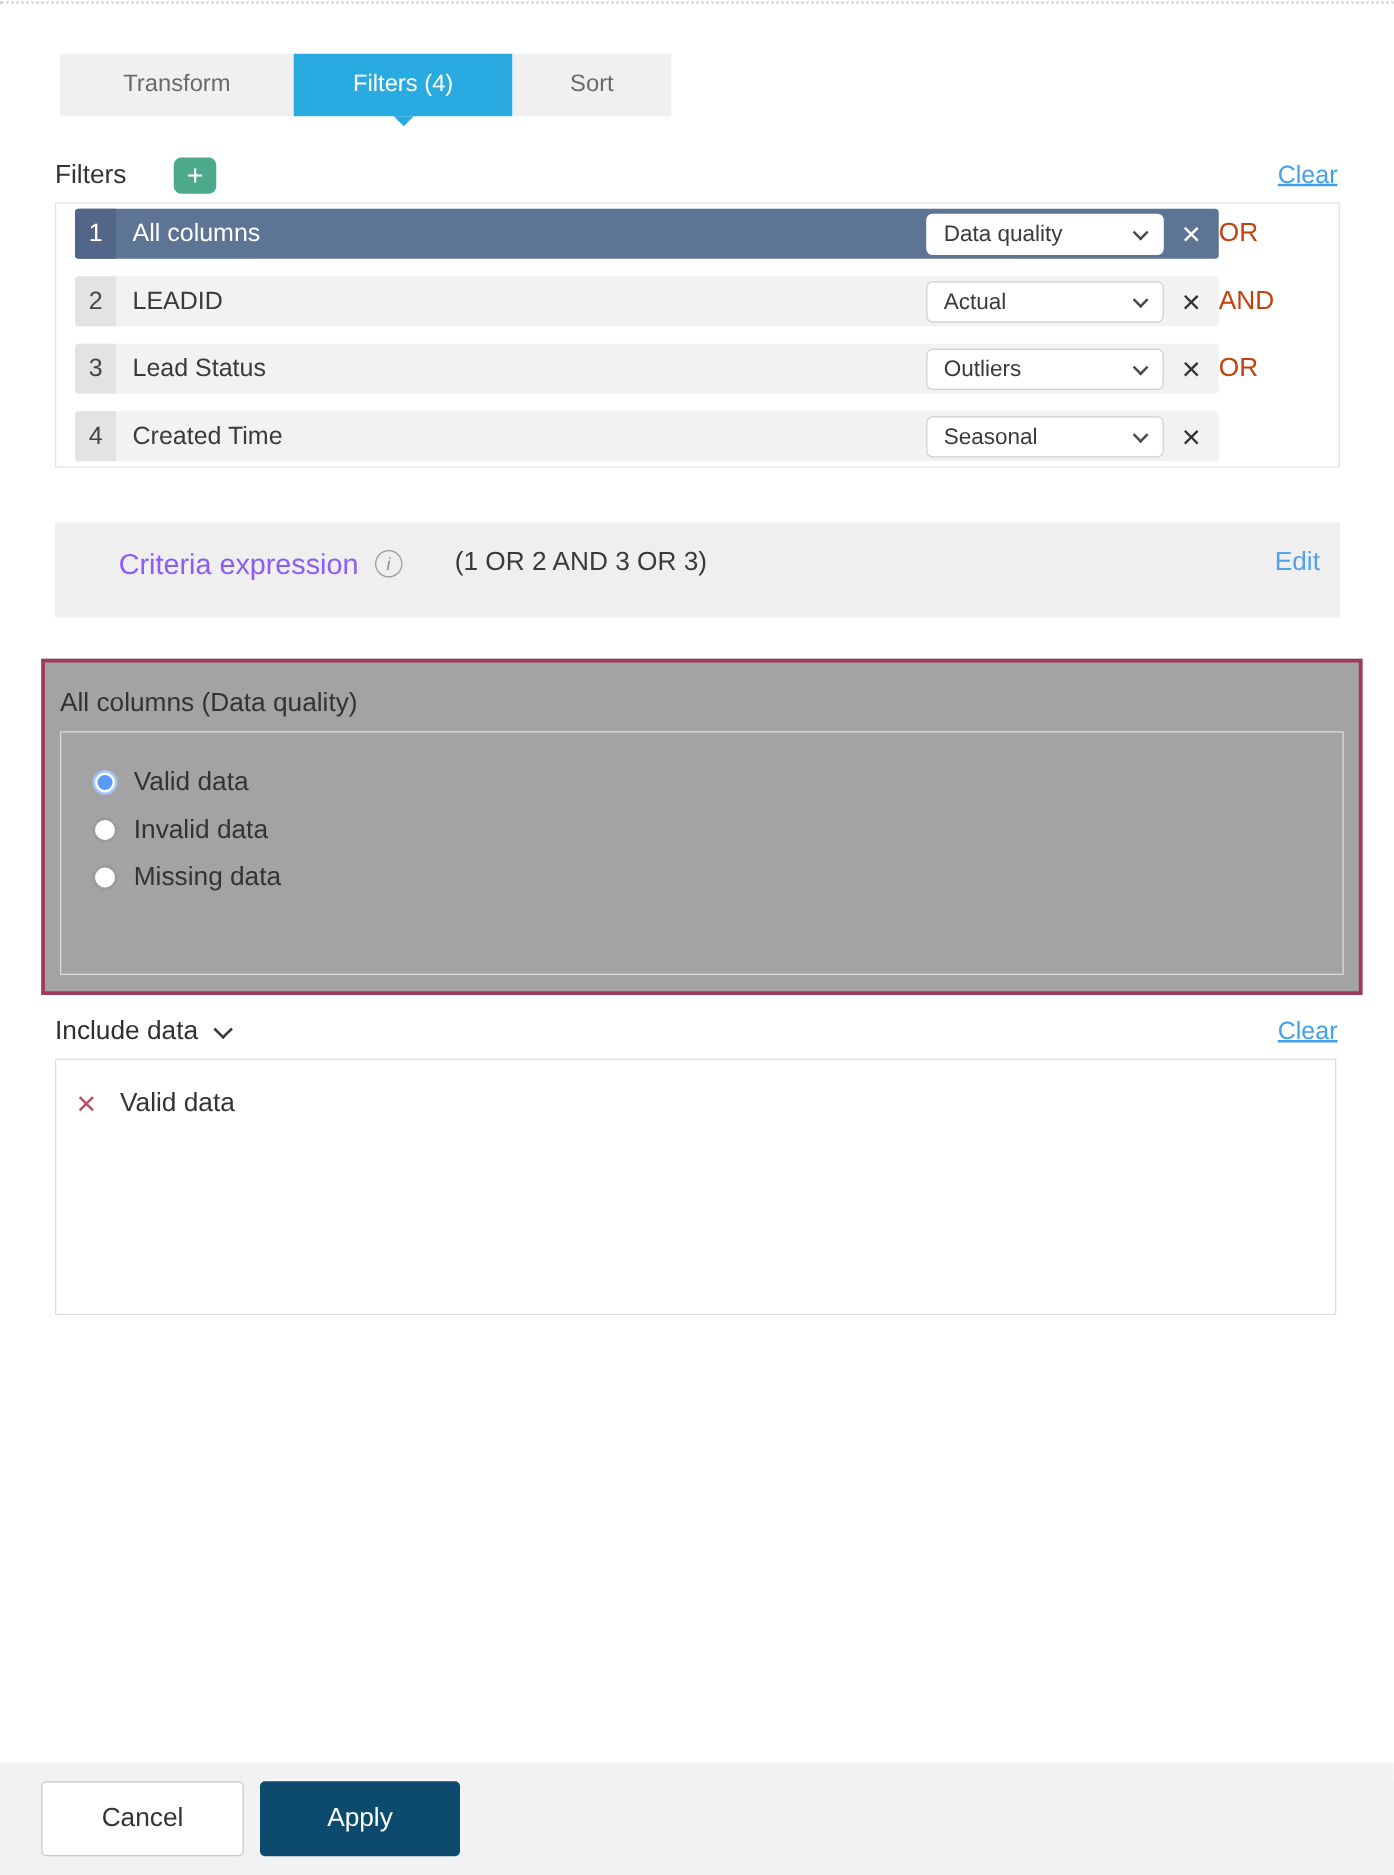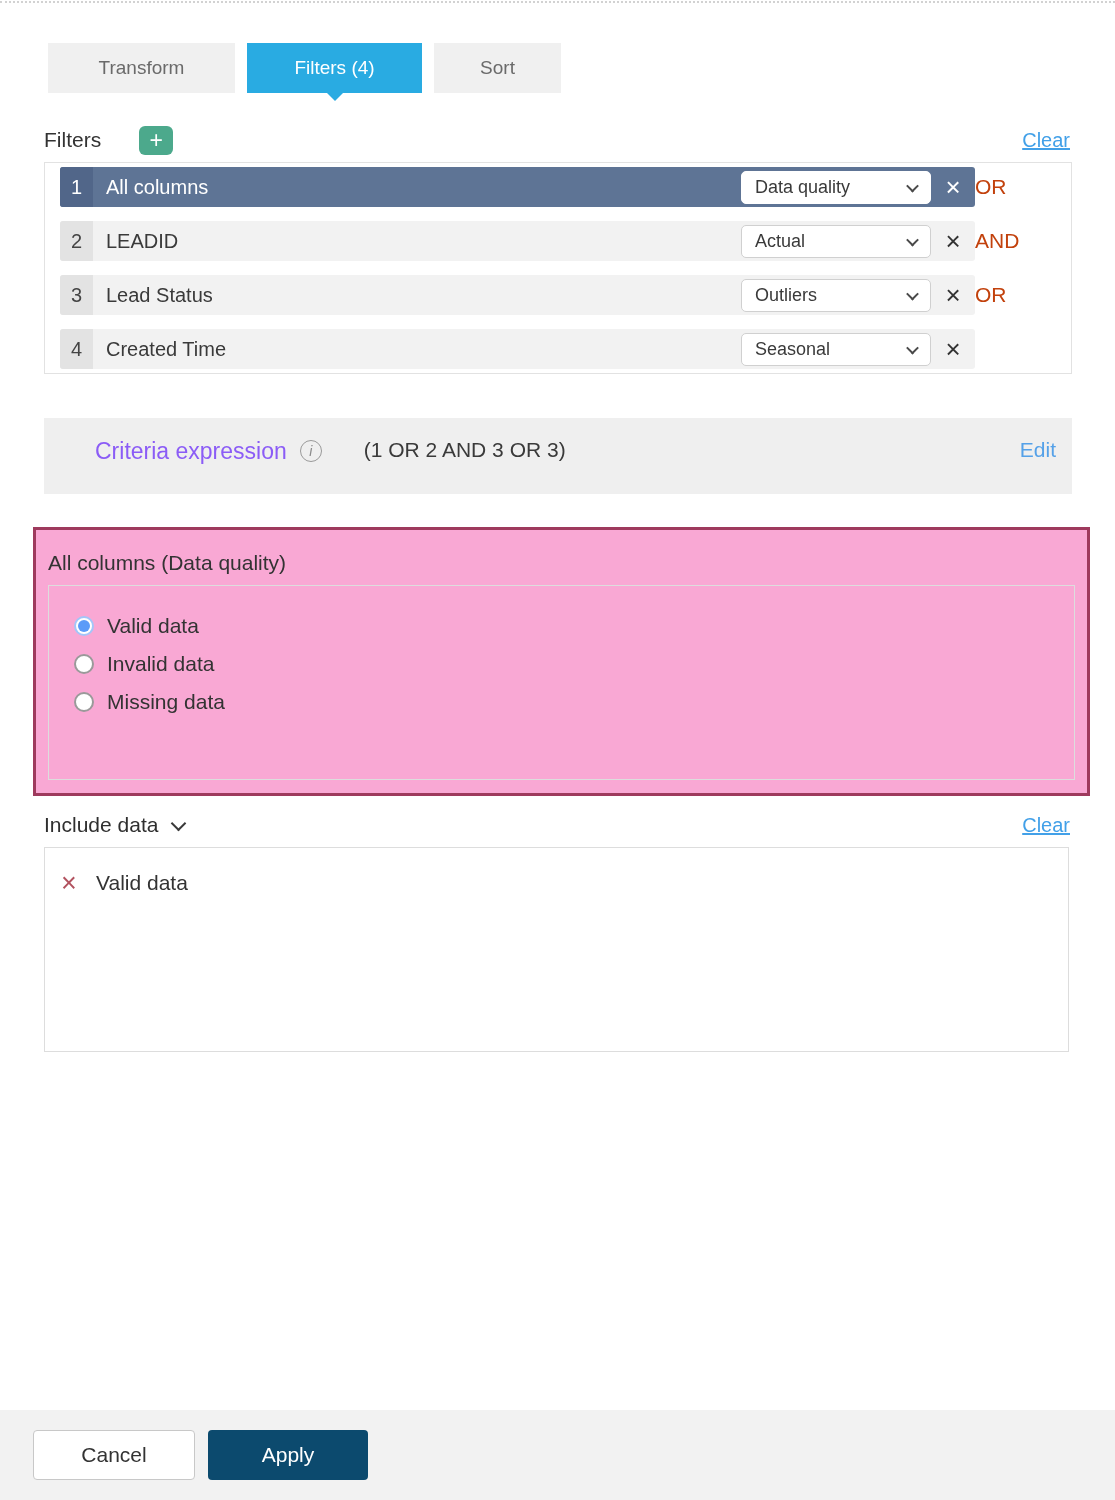--- a/index.html
+++ b/index.html
@@ -7,21 +7,21 @@
   body {
     position: relative;
     height: 1500px;
     overflow: hidden;
     font-family: "Liberation Sans", sans-serif;
     color: #3c3c3c;
   }
   .top-line { position: absolute; top: 1px; left: 0; width: 1115px; border-top: 2px dotted #d2d2d2; }
 
   
-  .tabs { display: flex; margin: 43px 0 0 48px; gap: 12px; }
+  .tabs { display: flex; margin: 43px 0 0 48px; }
   .tab {
     height: 50px; display: flex; align-items: center; justify-content: center;
     background: #f0f0f0; color: #6a6a6a; font-size: 19px; cursor: pointer; position: relative;
   }
   .tab-transform { width: 187px; }
   .tab-filters { width: 175px; }
   .tab-sort { width: 127px; }
   .tab.active { background: #29abe2; color: #ffffff; }
   .tab.active::after {
     content: ""; position: absolute; left: 50%; bottom: -8px; transform: translateX(-50%);
@@ -89,21 +89,21 @@
   .info-icon {
     margin-left: 13px; margin-top: 2px; width: 22px; height: 22px; border: 1px solid #9a9a9a;
     border-radius: 50%; color: #8a8a8a; font-size: 14px; font-style: italic;
     display: flex; align-items: center; justify-content: center; cursor: pointer;
   }
   .crit-expr { margin-left: 42px; font-size: 21px; color: #3a3a3a; }
   .edit-link { margin-left: auto; color: #55a1e8; font-size: 21px; text-decoration: none; cursor: pointer; }
 
   
   .detail-box {
-    margin: 33px 0 0 33px; width: 1057px; border: 3px solid #9e3a5d; background: #f9a8d4;
+    margin: 33px 0 0 33px; width: 1057px; border: 3px solid #9e3a5d; background: #a3a3a3;
     padding: 0 12px 13px 12px;
   }
   .detail-title { margin-top: 21px; font-size: 21px; color: #333; }
   .options-box { margin-top: 10px; border: 1px solid #dddddd; height: 195px; padding: 21px 0 0 25px; }
   .option-row { display: flex; align-items: center; height: 38px; cursor: pointer; }
   .radio {
     width: 20px; height: 20px; border-radius: 50%; border: 2px solid #9a9a9a; background: #fff;
     display: flex; align-items: center; justify-content: center; flex: none;
   }
   .option-row.selected .radio { border-color: #a3c6f9; }
@@ -131,21 +131,21 @@
   }
   .include-item { display: flex; align-items: center; height: 36px; }
   .item-x { width: 20px; text-align: center; font-size: 27px; line-height: 1; color: #b2525f; cursor: pointer; }
   .item-label { margin-left: 17px; font-size: 21px; color: #333; }
 
   
   .footer {
     position: absolute; top: 1410px; left: 0; width: 1115px; height: 90px; background: #f2f2f2;
     display: flex; align-items: center; padding-left: 33px;
   }
-  .btn { height: 50px; border-radius: 4px; font-size: 21px; cursor: pointer; font-family: "Liberation Sans", sans-serif; }
+  .btn { height: 60px; border-radius: 4px; font-size: 21px; cursor: pointer; font-family: "Liberation Sans", sans-serif; }
   .btn-cancel { width: 162px; background: #ffffff; border: 1px solid #c8c8c8; color: #333; }
   .btn-apply { width: 160px; margin-left: 13px; background: #0c4a6e; border: none; color: #ffffff; }
 </style>
 </head>
 <body>
 
 <div class="top-line"></div>
 
 <div class="tabs">
   <div class="tab tab-transform">Transform</div>

